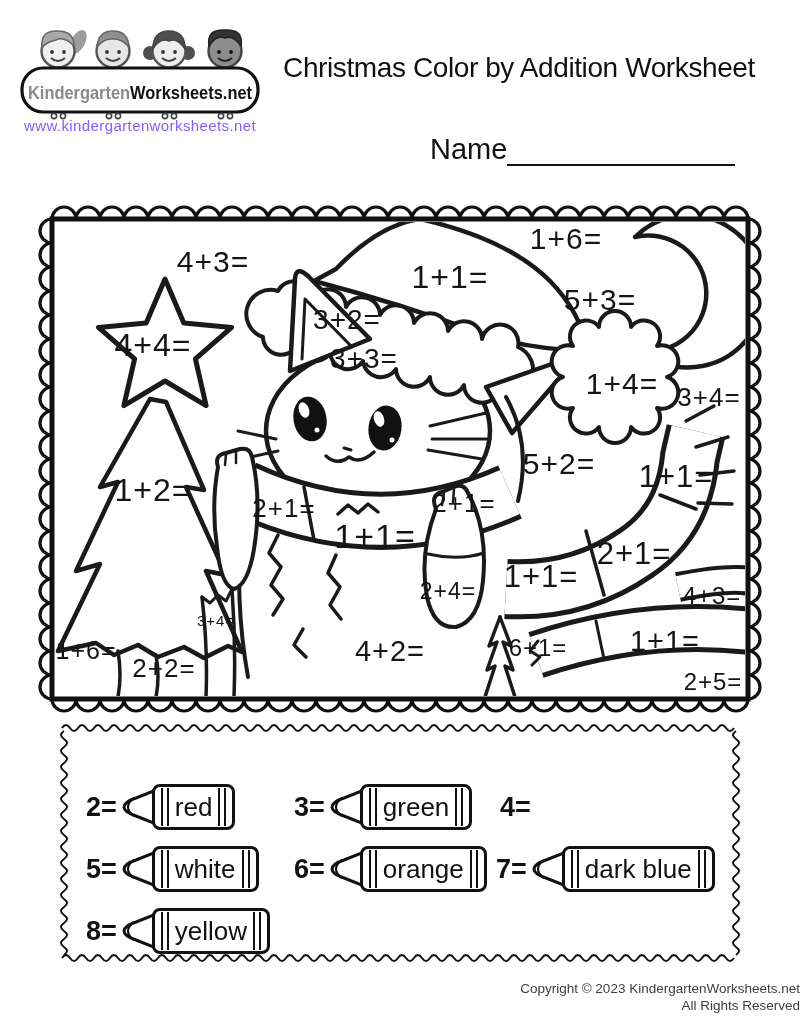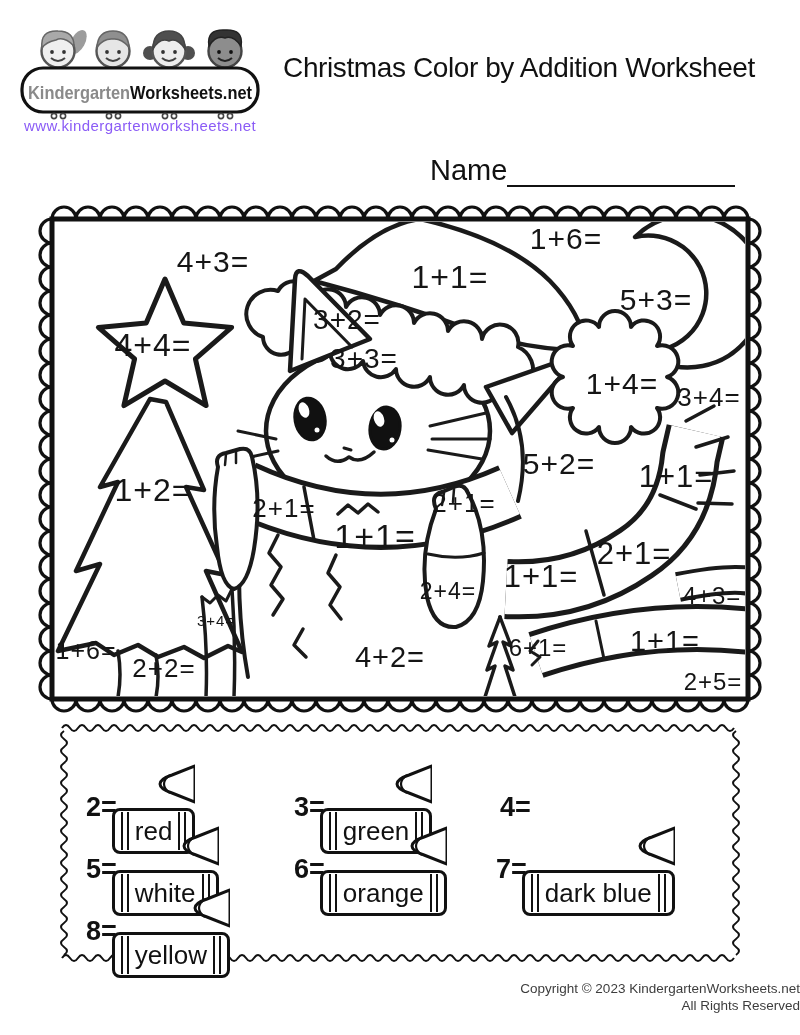--- a/index.html
+++ b/index.html
@@ -4,32 +4,32 @@
 <style>
   html,body{margin:0;padding:0;background:#fff;}
   .page{position:relative;width:800px;height:1035px;background:#fff;overflow:hidden;
         font-family:"Liberation Sans",sans-serif;color:#111;}
   
   .logo-wrap{position:absolute;left:20px;top:22px;width:242px;height:100px;}
   .logo-url{position:absolute;left:24px;top:117px;font-size:15px;color:#8b5cf6;letter-spacing:.4px;}
   .title{position:absolute;left:262px;top:52px;width:514px;text-align:center;white-space:nowrap;
          font-size:28px;letter-spacing:-.4px;font-weight:500;}
   .name-row{position:absolute;left:430px;top:133px;display:flex;align-items:flex-end;}
-  .name-label{font-size:29px;font-weight:500;margin-top:21px;}
+  .name-label{font-size:29px;font-weight:500;}
   .name-line{width:228px;height:28px;border-bottom:2.5px solid #111;}
   
   .picture{position:absolute;left:38px;top:199px;}
   .problem{position:absolute;transform:translate(-50%,-50%);white-space:nowrap;
            letter-spacing:1px;color:#151515;font-weight:500;}
   
   .colorkey-border{position:absolute;left:50px;top:712px;}
   .colorkey-title{position:absolute;left:84px;top:736px;font-size:30px;font-weight:500;}
   .crayon-row{position:absolute;display:flex;align-items:center;height:50px;}
   .knum{font-size:27px;font-weight:600;margin-right:2px;white-space:nowrap;}
-  .crayon{display:flex;align-items:flex-end;flex-direction:column;}
+  .crayon{display:flex;align-items:center;}
   .cbody{height:40px;border:3px solid #111;border-radius:8px;background:#fff;display:flex;
          align-items:center;padding:0 20px;margin-left:-7px;position:relative;}
   .cbody::before{content:"";position:absolute;left:6px;top:1px;bottom:1px;width:4px;
          border-left:2.5px solid #111;border-right:2.5px solid #111;}
   .cbody::after{content:"";position:absolute;right:6px;top:1px;bottom:1px;width:4px;
          border-left:2.5px solid #111;border-right:2.5px solid #111;}
   .cword{font-size:26px;white-space:nowrap;}
   
   .footer{position:absolute;left:0;top:980px;width:800px;text-align:right;
           font-size:13.5px;color:#3d3d3d;line-height:17px;}
@@ -210,42 +210,42 @@
         <path d="M462,418 L451,447 L459,443 L449,471 L457,467 L447,498"></path>
         <path d="M462,418 L473,447 L465,443 L475,471 L467,467 L477,498"></path>
       </g>
     </g>
   </svg>
 
   <div id="math-problems">
       <div class="problem" style="left: 213px; top: 262px; font-size: 30px;">4+3=</div>
       <div class="problem" style="left: 566px; top: 239px; font-size: 30px;">1+6=</div>
       <div class="problem" style="left: 450px; top: 277px; font-size: 32px;">1+1=</div>
-      <div class="problem" style="left: 656px; top: 300px; font-size: 30px;">5+3=</div>
+      <div class="problem" style="left: 600px; top: 300px; font-size: 30px;">5+3=</div>
       <div class="problem" style="left: 347px; top: 320px; font-size: 28px;">3+2=</div>
       <div class="problem" style="left: 153px; top: 345px; font-size: 32px;">4+4=</div>
       <div class="problem" style="left: 364px; top: 359px; font-size: 28px;">3+3=</div>
       <div class="problem" style="left: 622px; top: 384px; font-size: 30px;">1+4=</div>
       <div class="problem" style="left: 709px; top: 397px; font-size: 26px;">3+4=</div>
       <div class="problem" style="left: 153px; top: 490px; font-size: 32px;">1+2=</div>
       <div class="problem" style="left: 559px; top: 464px; font-size: 30px;">5+2=</div>
       <div class="problem" style="left: 676px; top: 477px; font-size: 31px;">1+1=</div>
       <div class="problem" style="left: 284px; top: 508px; font-size: 26px;">2+1=</div>
       <div class="problem" style="left: 464px; top: 503px; font-size: 26px;">2+1=</div>
       <div class="problem" style="left: 375px; top: 536px; font-size: 34px;">1+1=</div>
       <div class="problem" style="left: 634px; top: 554px; font-size: 31px;">2+1=</div>
       <div class="problem" style="left: 541px; top: 577px; font-size: 31px;">1+1=</div>
       <div class="problem" style="left: 448px; top: 591px; font-size: 23px;">2+4=</div>
       <div class="problem" style="left: 216px; top: 620px; font-size: 15px;">3+4=</div>
       <div class="problem" style="left: 712px; top: 596px; font-size: 24px;">4+3=</div>
       <div class="problem" style="left: 665px; top: 641px; font-size: 29px;">1+1=</div>
       <div class="problem" style="left: 538px; top: 648px; font-size: 24px;">6+1=</div>
       <div class="problem" style="left: 86px; top: 650px; font-size: 25px;">1+6=</div>
       <div class="problem" style="left: 164px; top: 668px; font-size: 26px;">2+2=</div>
-      <div class="problem" style="left: 390px; top: 651px; font-size: 29px; margin-top: 6px;">4+2=</div>
+      <div class="problem" style="left: 390px; top: 651px; font-size: 29px;">4+2=</div>
       <div class="problem" style="left: 713px; top: 682px; font-size: 24px;">2+5=</div>
     </div>
 
   <svg class="colorkey-border" width="700" height="256" viewBox="0 0 700 256">
     <path id="wave-top" d="M12,16 q4,-6 8,0 q4,6 8,0 q4,-6 8,0 q4,6 8,0 q4,-6 8,0 q4,6 8,0 q4,-6 8,0 q4,6 8,0 q4,-6 8,0 q4,6 8,0 q4,-6 8,0 q4,6 8,0 q4,-6 8,0 q4,6 8,0 q4,-6 8,0 q4,6 8,0 q4,-6 8,0 q4,6 8,0 q4,-6 8,0 q4,6 8,0 q4,-6 8,0 q4,6 8,0 q4,-6 8,0 q4,6 8,0 q4,-6 8,0 q4,6 8,0 q4,-6 8,0 q4,6 8,0 q4,-6 8,0 q4,6 8,0 q4,-6 8,0 q4,6 8,0 q4,-6 8,0 q4,6 8,0 q4,-6 8,0 q4,6 8,0 q4,-6 8,0 q4,6 8,0 q4,-6 8,0 q4,6 8,0 q4,-6 8,0 q4,6 8,0 q4,-6 8,0 q4,6 8,0 q4,-6 8,0 q4,6 8,0 q4,-6 8,0 q4,6 8,0 q4,-6 8,0 q4,6 8,0 q4,-6 8,0 q4,6 8,0 q4,-6 8,0 q4,6 8,0 q4,-6 8,0 q4,6 8,0 q4,-6 8,0 q4,6 8,0 q4,-6 8,0 q4,6 8,0 q4,-6 8,0 q4,6 8,0 q4,-6 8,0 q4,6 8,0 q4,-6 8,0 q4,6 8,0 q4,-6 8,0 q4,6 8,0 q4,-6 8,0 q4,6 8,0 q4,-6 8,0 q4,6 8,0 q4,-6 8,0 q4,6 8,0 q4,-6 8,0 q4,6 8,0 q4,-6 8,0 q4,6 8,0 q4,-6 8,0 q4,6 8,0 q4,-6 8,0 q4,6 8,0 q4,-6 8,0 q4,6 8,0" fill="none" stroke="#111" stroke-width="2"></path>
     <path id="wave-bottom" d="M12,246 q4,-6 8,0 q4,6 8,0 q4,-6 8,0 q4,6 8,0 q4,-6 8,0 q4,6 8,0 q4,-6 8,0 q4,6 8,0 q4,-6 8,0 q4,6 8,0 q4,-6 8,0 q4,6 8,0 q4,-6 8,0 q4,6 8,0 q4,-6 8,0 q4,6 8,0 q4,-6 8,0 q4,6 8,0 q4,-6 8,0 q4,6 8,0 q4,-6 8,0 q4,6 8,0 q4,-6 8,0 q4,6 8,0 q4,-6 8,0 q4,6 8,0 q4,-6 8,0 q4,6 8,0 q4,-6 8,0 q4,6 8,0 q4,-6 8,0 q4,6 8,0 q4,-6 8,0 q4,6 8,0 q4,-6 8,0 q4,6 8,0 q4,-6 8,0 q4,6 8,0 q4,-6 8,0 q4,6 8,0 q4,-6 8,0 q4,6 8,0 q4,-6 8,0 q4,6 8,0 q4,-6 8,0 q4,6 8,0 q4,-6 8,0 q4,6 8,0 q4,-6 8,0 q4,6 8,0 q4,-6 8,0 q4,6 8,0 q4,-6 8,0 q4,6 8,0 q4,-6 8,0 q4,6 8,0 q4,-6 8,0 q4,6 8,0 q4,-6 8,0 q4,6 8,0 q4,-6 8,0 q4,6 8,0 q4,-6 8,0 q4,6 8,0 q4,-6 8,0 q4,6 8,0 q4,-6 8,0 q4,6 8,0 q4,-6 8,0 q4,6 8,0 q4,-6 8,0 q4,6 8,0 q4,-6 8,0 q4,6 8,0 q4,-6 8,0 q4,6 8,0 q4,-6 8,0 q4,6 8,0 q4,-6 8,0 q4,6 8,0 q4,-6 8,0 q4,6 8,0 q4,-6 8,0 q4,6 8,0" fill="none" stroke="#111" stroke-width="2"></path>
     <path id="wave-left" d="M14,19 q-6,4 0,8 q6,4 0,8 q-6,4 0,8 q6,4 0,8 q-6,4 0,8 q6,4 0,8 q-6,4 0,8 q6,4 0,8 q-6,4 0,8 q6,4 0,8 q-6,4 0,8 q6,4 0,8 q-6,4 0,8 q6,4 0,8 q-6,4 0,8 q6,4 0,8 q-6,4 0,8 q6,4 0,8 q-6,4 0,8 q6,4 0,8 q-6,4 0,8 q6,4 0,8 q-6,4 0,8 q6,4 0,8 q-6,4 0,8 q6,4 0,8 q-6,4 0,8 q6,4 0,8" fill="none" stroke="#111" stroke-width="2"></path>
     <path id="wave-right" d="M686,19 q-6,4 0,8 q6,4 0,8 q-6,4 0,8 q6,4 0,8 q-6,4 0,8 q6,4 0,8 q-6,4 0,8 q6,4 0,8 q-6,4 0,8 q6,4 0,8 q-6,4 0,8 q6,4 0,8 q-6,4 0,8 q6,4 0,8 q-6,4 0,8 q6,4 0,8 q-6,4 0,8 q6,4 0,8 q-6,4 0,8 q6,4 0,8 q-6,4 0,8 q6,4 0,8 q-6,4 0,8 q6,4 0,8 q-6,4 0,8 q6,4 0,8 q-6,4 0,8 q6,4 0,8" fill="none" stroke="#111" stroke-width="2"></path>
   </svg>
   <div id="color-key-rows">

